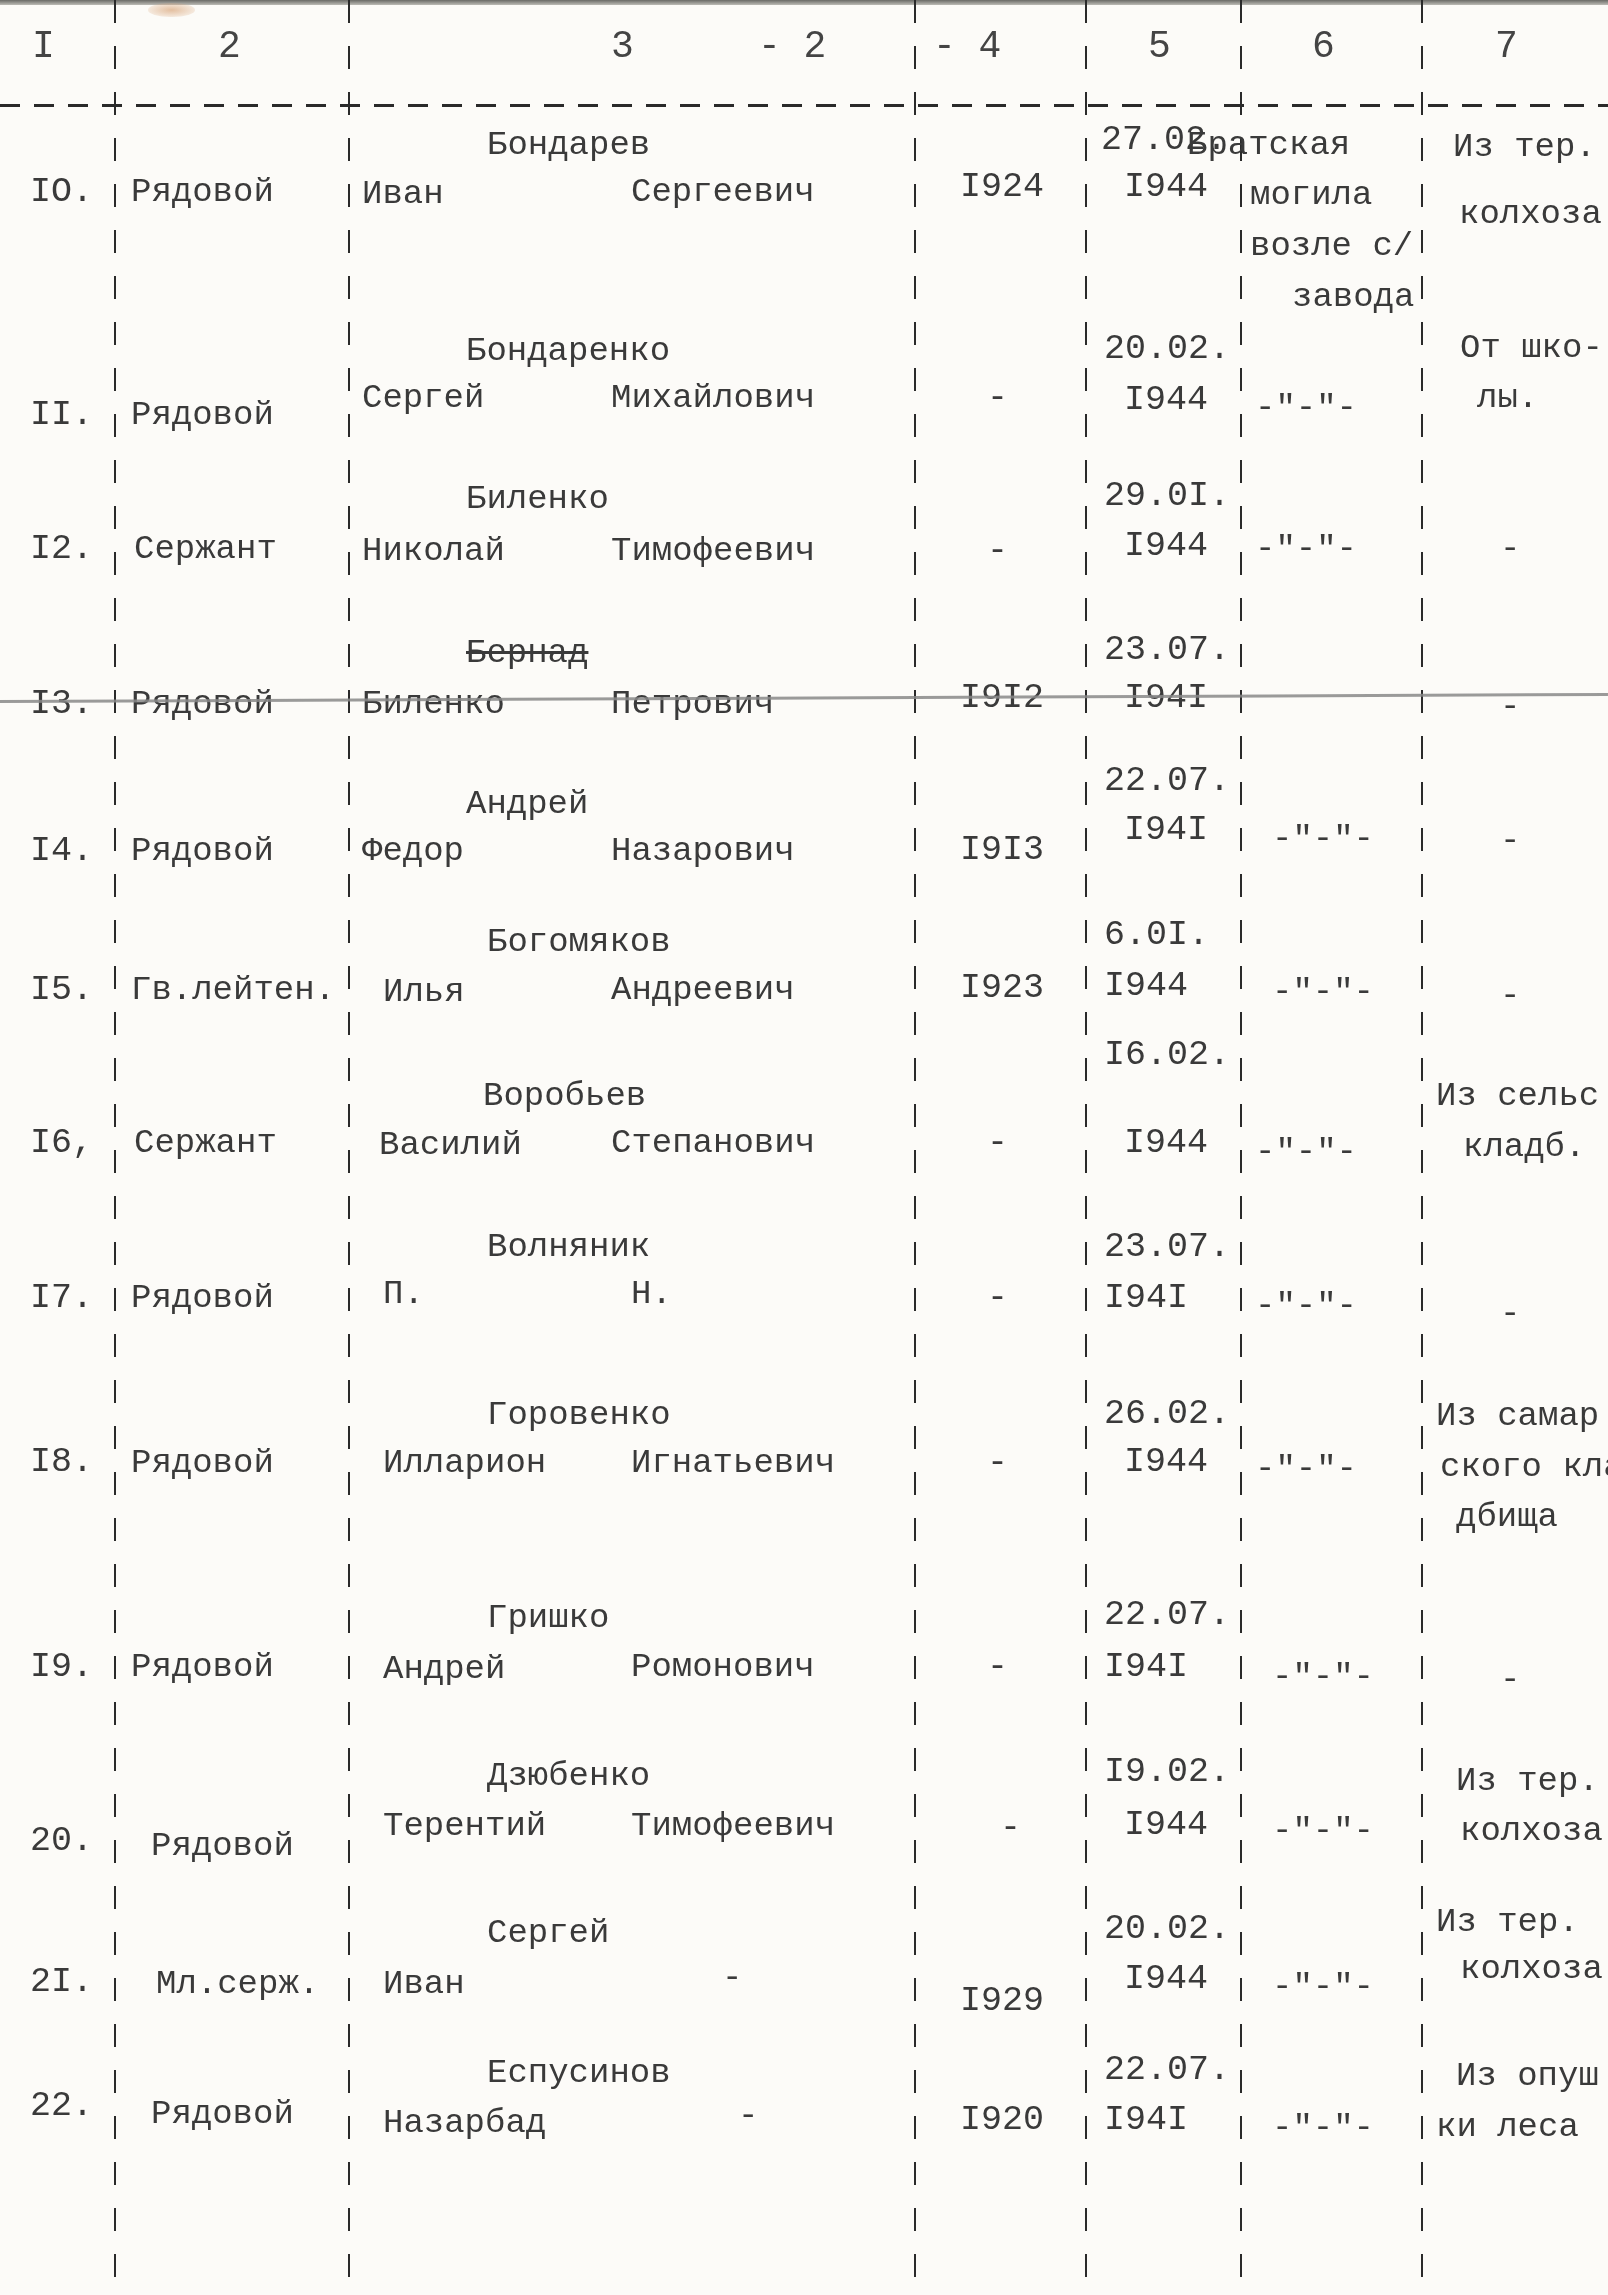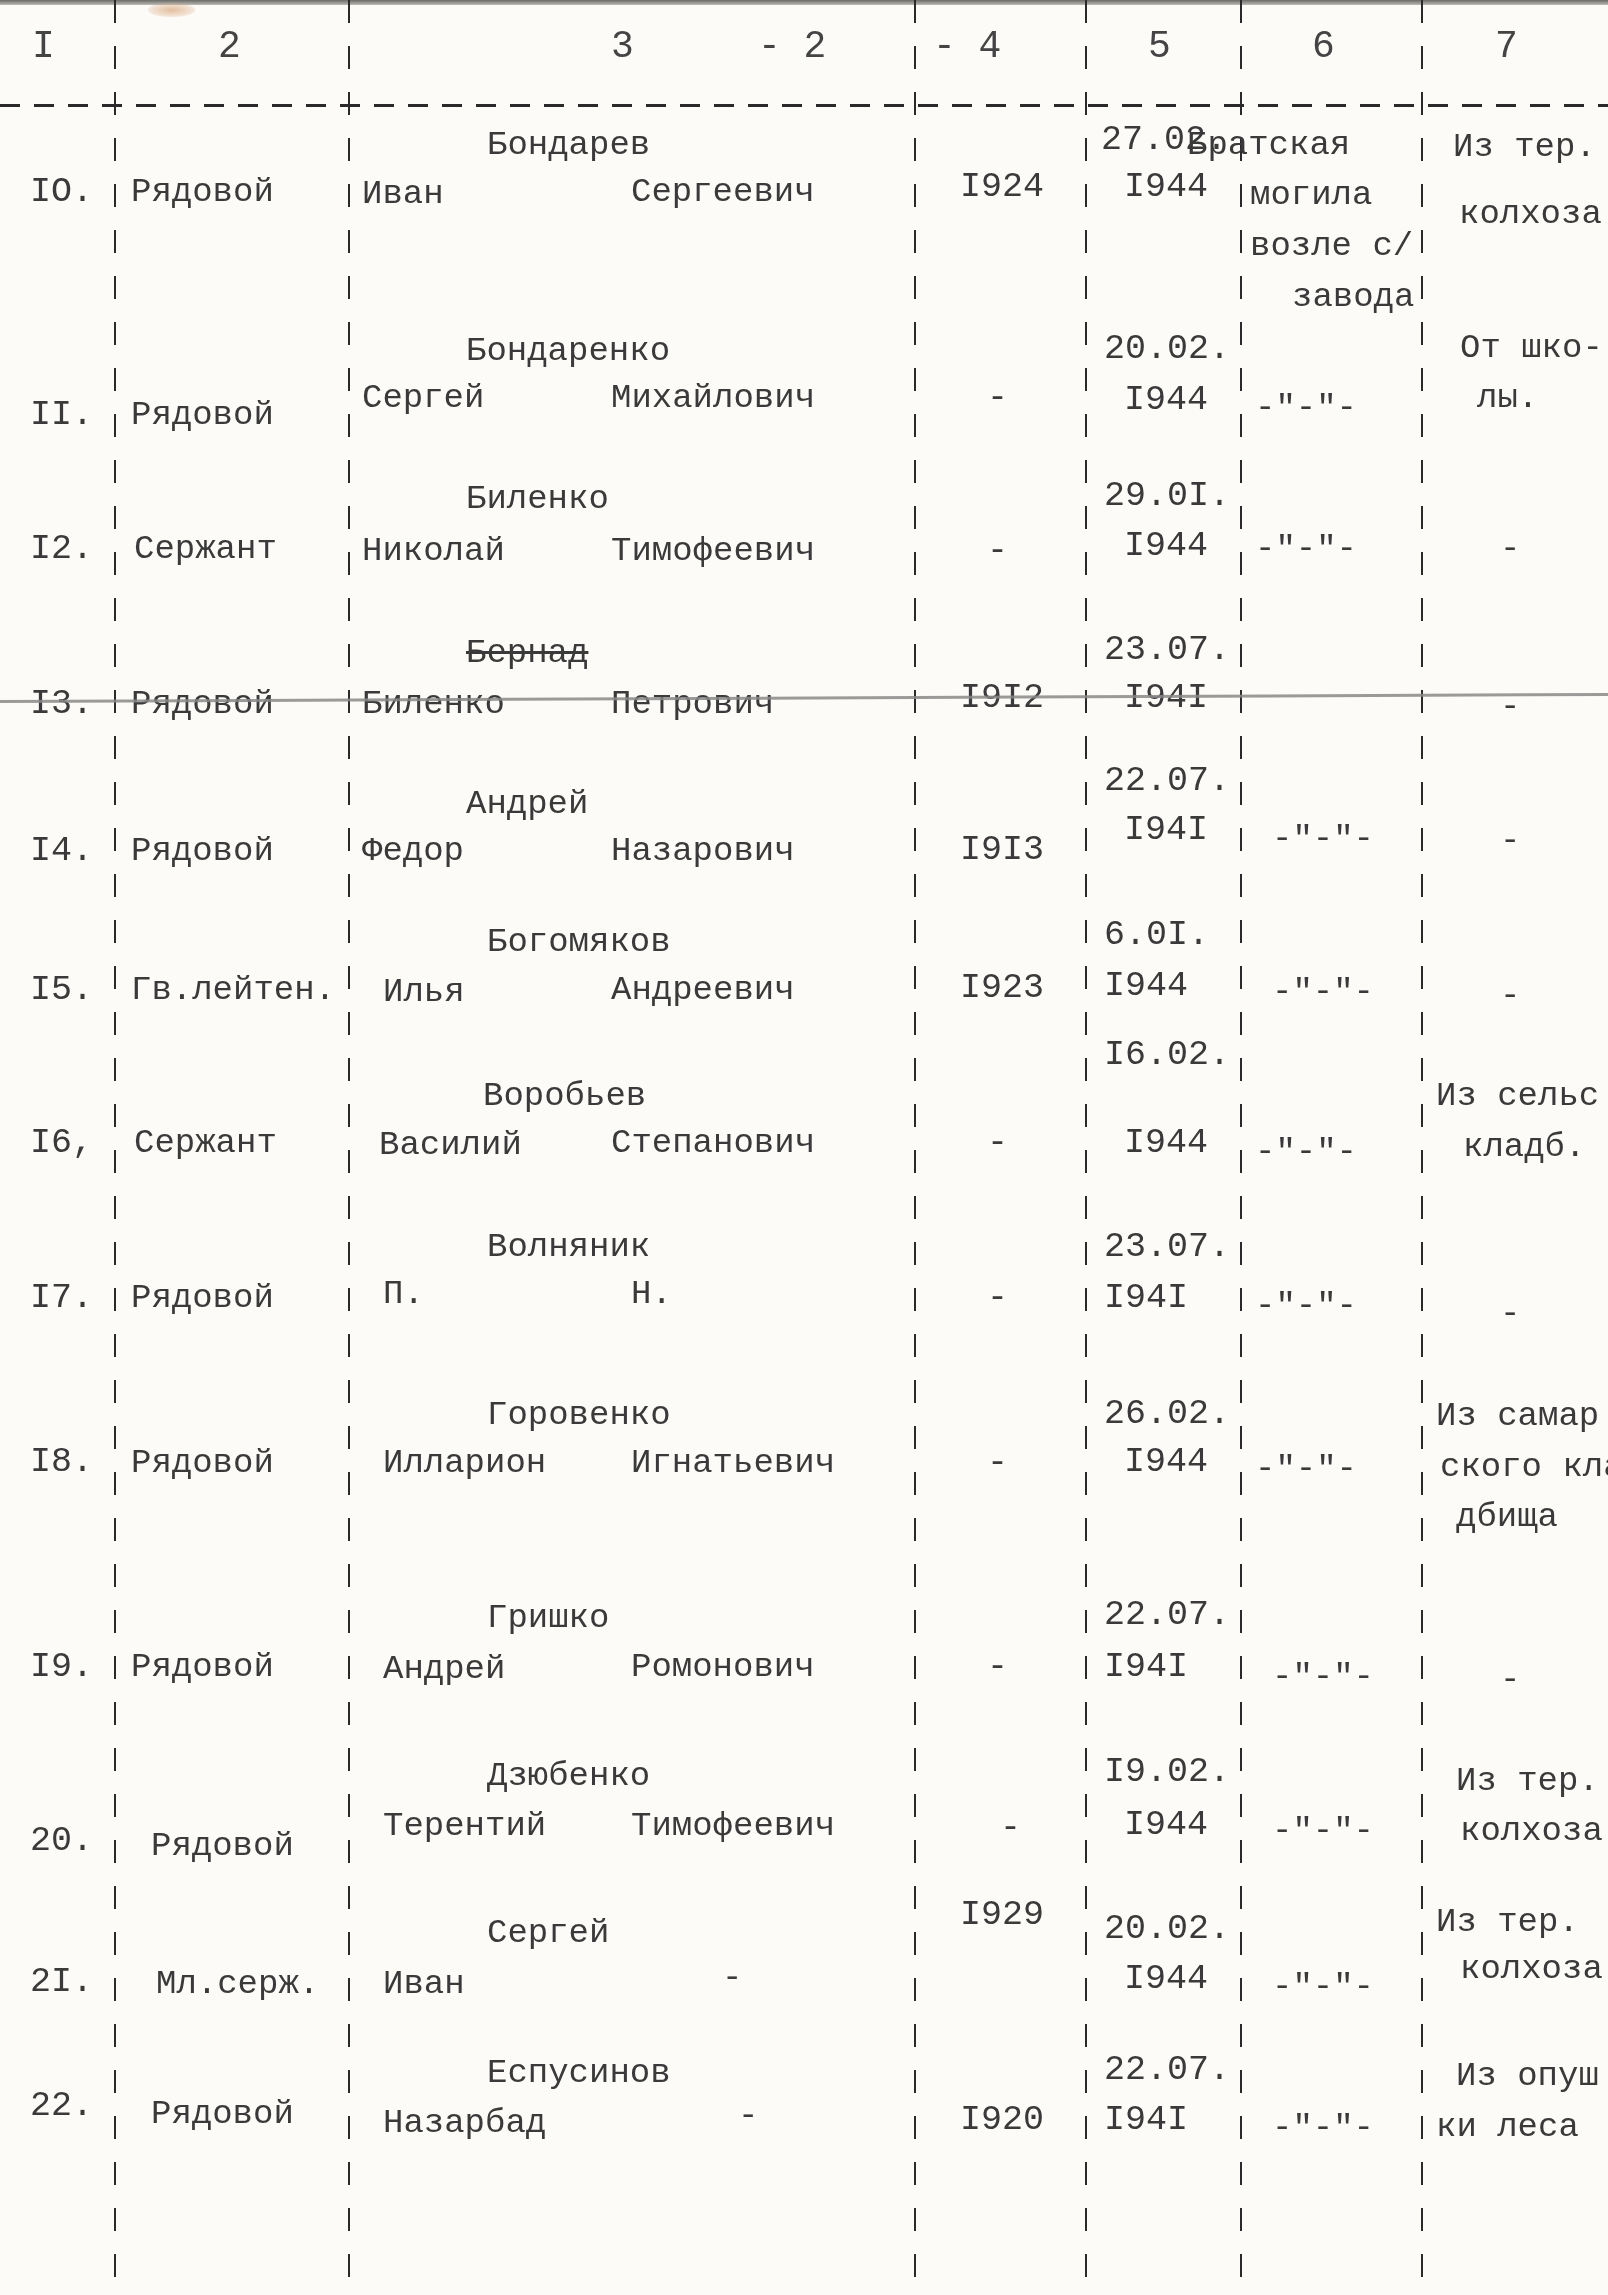--- a/index.html
+++ b/index.html
@@ -202,21 +202,21 @@
     <span class="t" style="left:1456px;top:1762px">Из тер.</span>
     <span class="t" style="left:1460px;top:1812px">колхоза</span>
   </div>
 
   <div>
     <span class="t num" style="left:30px;top:1963px">2I.</span>
     <span class="t" style="left:156px;top:1965px">Мл.серж.</span>
     <span class="t" style="left:487px;top:1914px">Сергей</span>
     <span class="t" style="left:383px;top:1965px">Иван</span>
     <span class="t" style="left:722px;top:1959px">-</span>
-    <span class="t num" style="left:960px;top:1896px">I929</span>
+    <span class="t num" style="left:960px;top:1982px">I929</span>
     <span class="t num" style="left:1104px;top:1910px">20.02.</span>
     <span class="t num" style="left:1124px;top:1960px">I944</span>
     <span class="t" style="left:1272px;top:1968px">-"-"-</span>
     <span class="t" style="left:1436px;top:1903px">Из тер.</span>
     <span class="t" style="left:1460px;top:1950px">колхоза</span>
   </div>
 
   <div>
     <span class="t num" style="left:30px;top:2087px">22.</span>
     <span class="t" style="left:151px;top:2095px">Рядовой</span>

